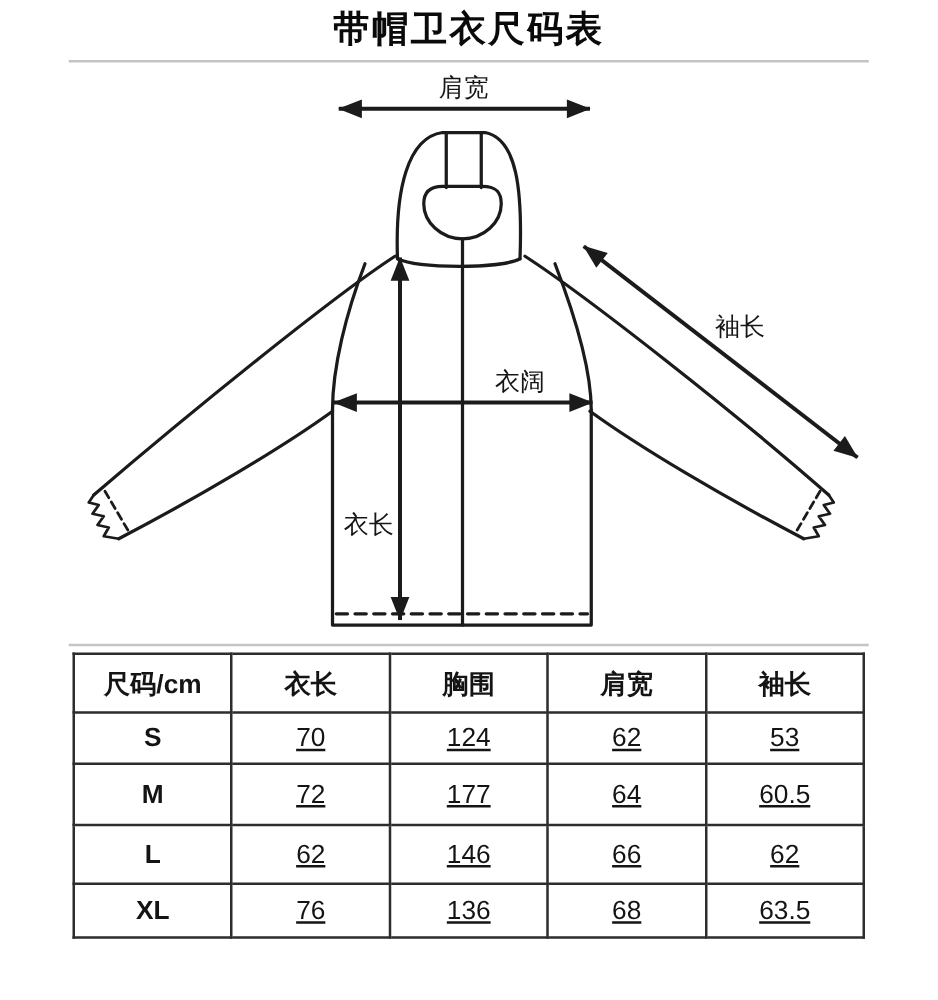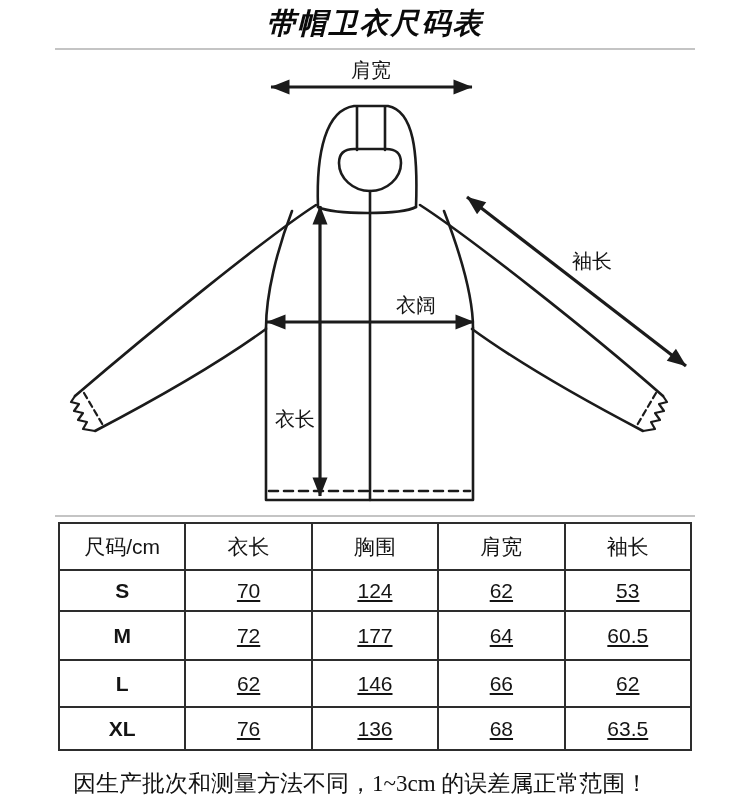--- a/index.html
+++ b/index.html
@@ -15,21 +15,20 @@
   .title {
     position: absolute;
     top: 4px; left: 0;
     width: 750px;
     margin: 0;
     text-align: center;
     font-size: 29px;
     font-weight: 700;
     letter-spacing: 2px;
     color: #0a0a0a;
-    font-style: italic;
   }
   .divider {
     position: absolute;
     left: 55px;
     width: 640px;
     height: 2px;
     background: #c4c4c4;
   }
   .divider-top { top: 48px; }
   .divider-bottom { top: 515px; }
@@ -50,21 +49,21 @@
     table-layout: fixed;
   }
   .size-table th, .size-table td {
     border: 2px solid #2d2d2d;
     text-align: center;
     vertical-align: middle;
     font-size: 21px;
     padding: 0;
     color: #141414;
   }
-  .size-table thead th { font-weight: 400; }
+  .size-table thead th { font-weight: 700; }
   .size-table tbody th { font-weight: 700; }
   .size-table tbody td { font-weight: 400; text-decoration: underline; }
   tr.r-head { height: 47px; }
   tr.r-s    { height: 41px; }
   tr.r-m    { height: 49px; }
   tr.r-l    { height: 47px; }
   tr.r-xl   { height: 43px; }
   .footer-note {
     position: absolute;
     top: 768px; left: 73px;
@@ -164,15 +163,14 @@
       <tr class="r-xl">
         <th>XL</th>
         <td>76</td>
         <td>136</td>
         <td>68</td>
         <td>63.5</td>
       </tr>
     </tbody>
   </table>
 
-  <div class="footer-note">因生产批次和测量方法不同，1~3cm 的误差属正常范围！</div>
 
 </div>
 
 </body></html>

